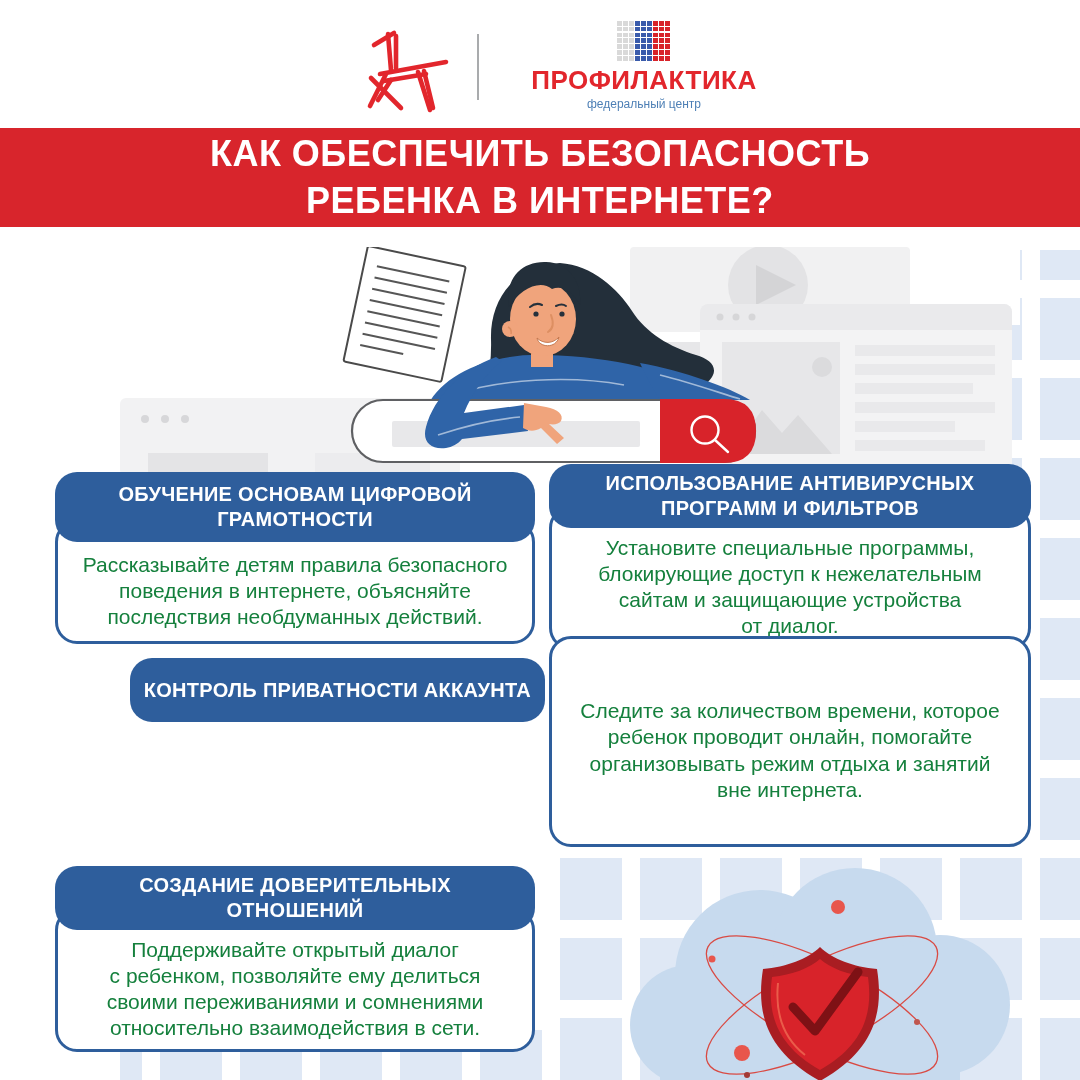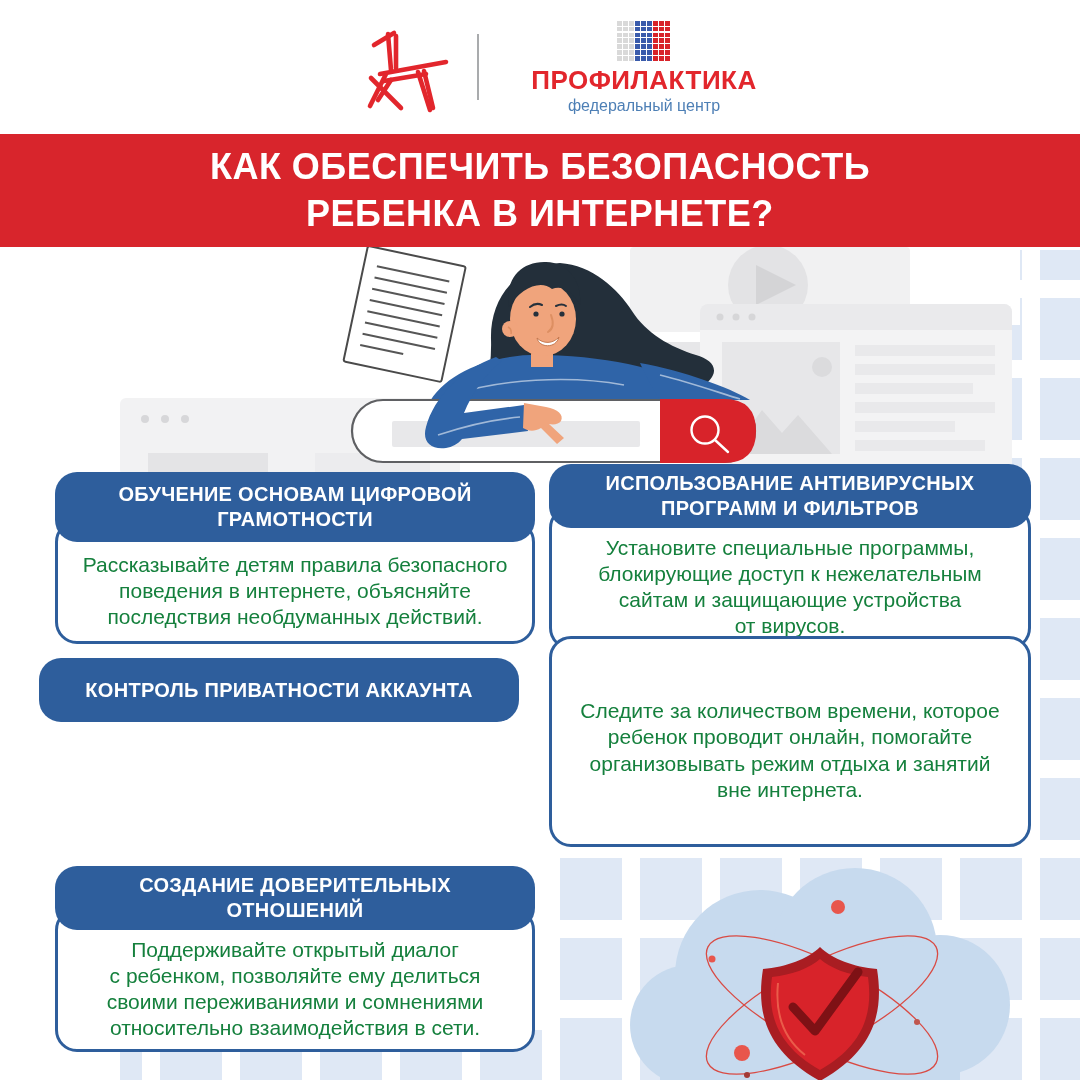--- a/index.html
+++ b/index.html
@@ -18,24 +18,24 @@
   .brand{position:absolute; left:500px; top:20px; width:240px; text-align:center;margin-left:24px;}
   .mosaic{display:flex; width:54px; height:41px; margin:0 auto;}
   .mosaic>div{flex:1;
     background-image:
       repeating-linear-gradient(0deg, transparent 0 4.8px, #fff 4.8px 5.9px),
       repeating-linear-gradient(90deg, transparent 0 4.8px, #fff 4.8px 5.9px);}
   .mosaic .m-gray{background-color:#d9d9d9;}
   .mosaic .m-blue{background-color:#3a5bab;}
   .mosaic .m-red{background-color:#d8232a;}
   .brand-name{margin-top:4px; color:var(--logo-red); font-size:26px; font-weight:bold; letter-spacing:.5px;}
-  .brand-subtitle{margin-top:1px; color:var(--logo-blue); font-size:16px;}
-
-  
-  .banner{position:absolute; left:0; top:134px; width:1080px; height:113px;
+  .brand-subtitle{margin-top:1px; color:var(--logo-blue); font-size:12px;}
+
+  
+  .banner{position:absolute; left:0; top:128px; width:1080px; height:99px;
           background:var(--accent-red); display:flex; align-items:center; justify-content:center; z-index:5;}
   .banner-title{color:#fff; font-size:36px; font-weight:bold; text-align:center;
                 line-height:1.3; white-space:pre-line; letter-spacing:.5px;}
 
   
   .tiles{position:absolute; inset:0; z-index:0;
     background-image:
       repeating-linear-gradient(0deg, transparent 0 62px, #fff 62px 80px),
       repeating-linear-gradient(90deg, var(--tile-blue) 0 62px, #fff 62px 80px);
     clip-path:polygon(1020px 250px,1080px 250px,1080px 1080px,120px 1080px,
@@ -50,21 +50,21 @@
   .card-header{position:relative; z-index:2; background:var(--card-blue); border-radius:22px;
                min-height:64px; display:flex; align-items:center; justify-content:center; padding:10px 14px;}
   .card-title{color:#fff; font-size:20px; font-weight:bold; line-height:1.25;
               text-align:center; white-space:pre-line; letter-spacing:.3px;}
   .card-body{flex:1; margin-top:-22px; background:#fff; border:3px solid var(--card-blue);
              border-radius:22px; display:flex; align-items:center; justify-content:center;
              padding:26px 10px 8px;}
   .card-text{font-size:21px; line-height:1.24; color:#15803d; text-align:center; white-space:pre-line;}
   #card-0{left:55px;  top:472px; width:480px; height:172px;}
   #card-1{left:549px; top:472px; width:482px; height:178px;justify-content:flex-end;}
-  #card-2{left:39px;  top:658px; width:480px; height:128px;}
+  #card-2{left:65px;  top:658px; width:480px; height:128px;align-items:flex-end;}
   #card-3{left:549px; top:658px; width:482px; height:189px;}
   #card-4{left:55px;  top:866px; width:480px; height:181px;}
 </style>
 </head>
 <body>
 
 <div class="stage">
 
   <div class="tiles"></div>
 
@@ -229,21 +229,21 @@
 
   <div class="card" id="card-1">
     <div class="card-header">
       <div class="card-title">ИСПОЛЬЗОВАНИЕ АНТИВИРУСНЫХ
 ПРОГРАММ И ФИЛЬТРОВ</div>
     </div>
     <div class="card-body">
       <div class="card-text">Установите специальные программы,
 блокирующие доступ к нежелательным
 сайтам и защищающие устройства
-от вирусов.</div>
+от диалог.</div>
     </div>
   </div>
 
   <div class="card" id="card-2">
     <div class="card-header">
       <div class="card-title">КОНТРОЛЬ ПРИВАТНОСТИ АККАУНТА</div>
     </div>
   </div>
 
   <div class="card" id="card-3">

